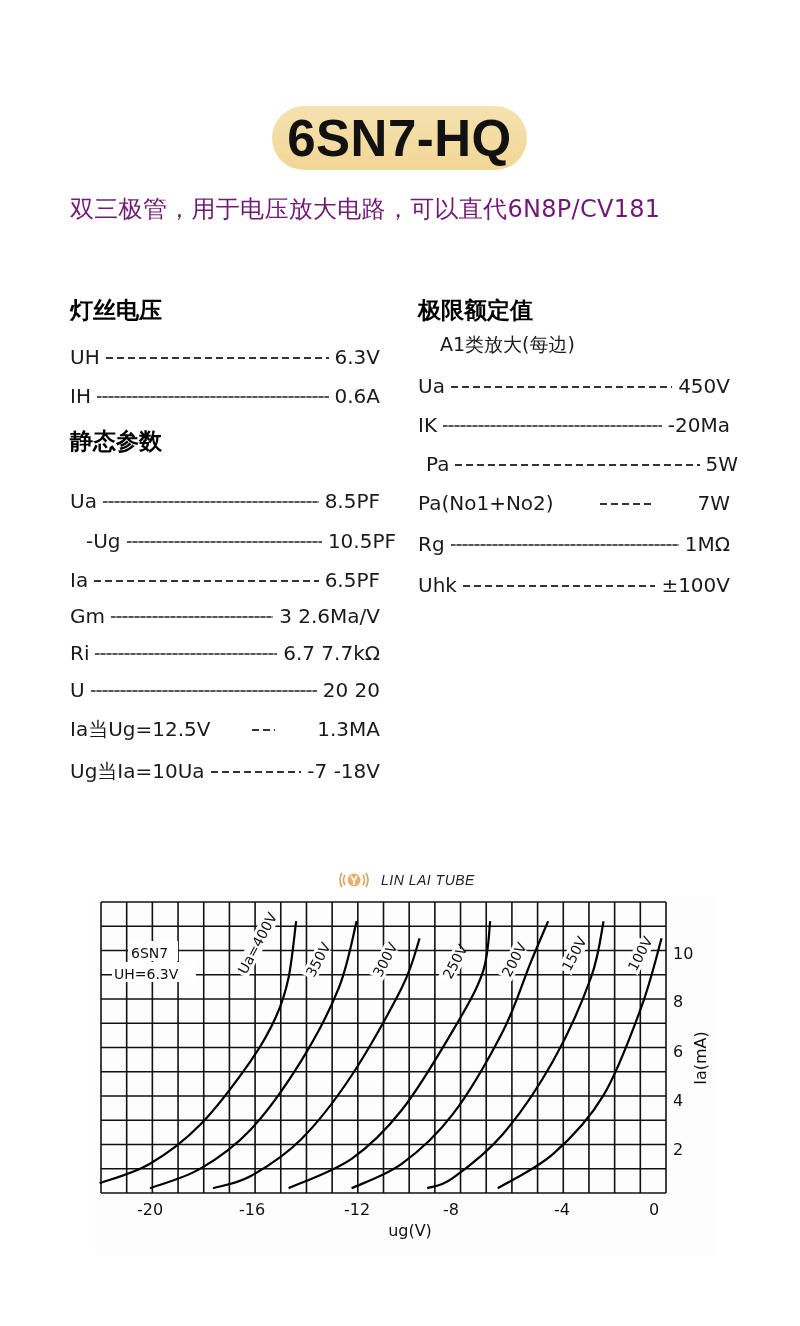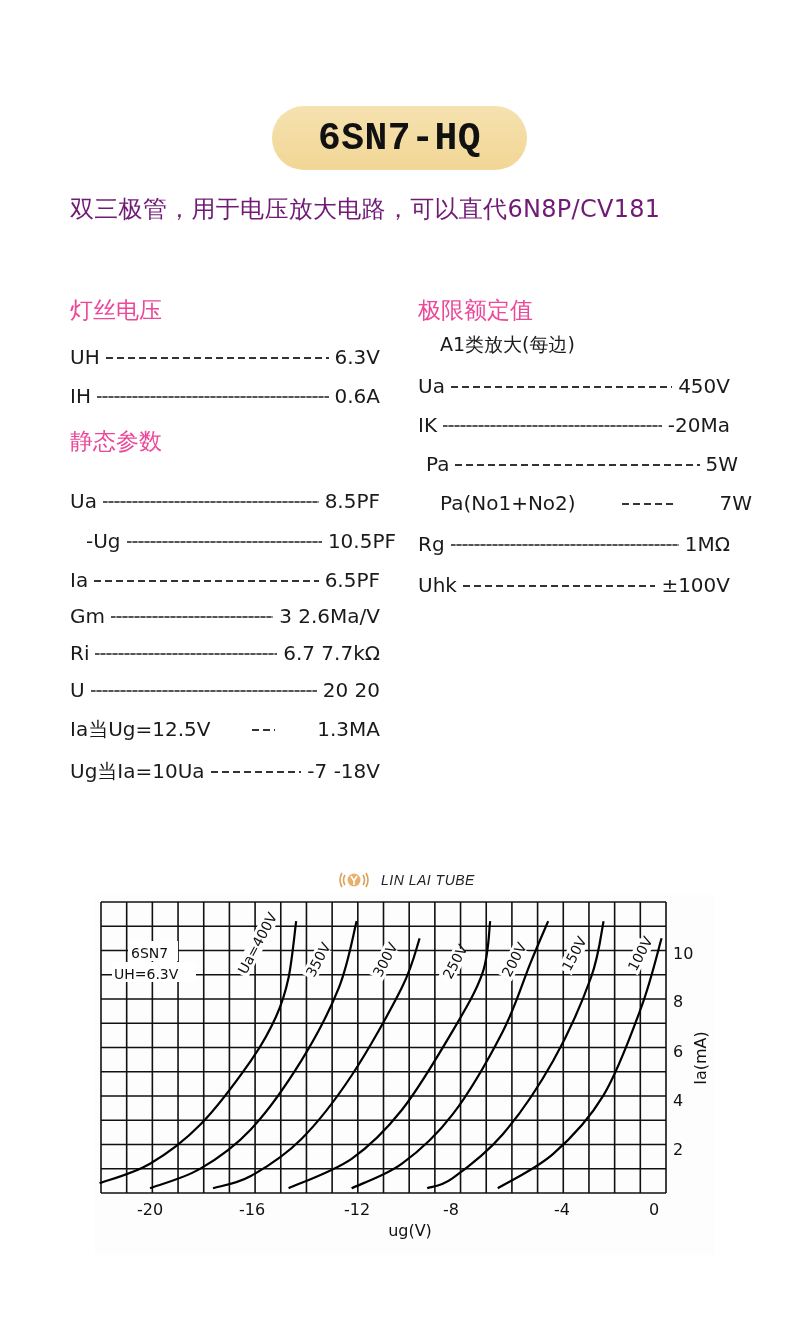--- a/index.html
+++ b/index.html
@@ -1,23 +1,23 @@
 <!DOCTYPE html>
 <html><head>
   <meta charset="utf-8">
   <style>
     html, body { margin: 0; padding: 0; background: #ffffff; }
     body { width: 800px; height: 1326px; position: relative; overflow: hidden;
       font-family: "DejaVu Sans", "Liberation Sans", sans-serif; color: #1a1a1a; }
     .title-pill { position: absolute; left: 272px; top: 106px; width: 255px; height: 64px;
       border-radius: 32px; background: linear-gradient(180deg, #f6e2b0 0%, #f1d695 100%);
       display: flex; align-items: center; justify-content: center; }
-    .title-pill span { font-family: Liberation Mono, monospace; font-weight: 700; font-size: 38px; color: #111; letter-spacing: 0.5px; }
+    .title-pill span { font-family: Liberation Sans, sans-serif; font-weight: 700; font-size: 51px; color: #111; letter-spacing: 0.5px; }
     .subtitle { position: absolute; left: 70px; top: 193px; width: 680px; font-size: 24px; color: #701a75; white-space: nowrap; letter-spacing: 0.3px; }
-    .section-title { position: absolute; font-size: 23px; font-weight: 400; color: #ec4899; }
+    .section-title { position: absolute; font-size: 23px; font-weight: 700; color: #000000; }
     .sub-note { position: absolute; font-size: 19px; color: #1a1a1a; }
     .row { position: absolute; height: 26px; display: flex; align-items: center; font-size: 20px; color: #1a1a1a; white-space: nowrap; }
     .row .lbl { flex: 0 0 auto; }
     .row .lead { flex: 1 1 auto; margin: 0 6px; height: 2px; position: relative; top: 1px; }
     .row .lead.dash { background: repeating-linear-gradient(90deg, #333 0 7px, transparent 7px 11px); }
     .row .lead.wave { background: repeating-linear-gradient(90deg, #555 0 4px, #999 4px 6px); height: 1.5px; }
     .row .val { flex: 0 0 auto; }
     .brand { position: absolute; left: 337px; top: 870px; display: flex; align-items: center; gap: 10px; }
     .brand .mark { width: 34px; height: 20px; position: relative; }
     .brand .txt { font-size: 14px; color: #222; letter-spacing: 0.5px; font-family: "Liberation Sans", sans-serif; font-style: italic; }
@@ -103,21 +103,21 @@
     <div class="row" style="left: 418px; width: 312px; top: 412px;">
       <span class="lbl">IK</span>
       <span class="lead wave"></span>
       <span class="val">-20Ma</span>
     </div>
     <div class="row" style="left: 418px; width: 312px; top: 451px; margin-left: 8px;">
       <span class="lbl">Pa</span>
       <span class="lead dash"></span>
       <span class="val">5W</span>
     </div>
-    <div class="row" style="left: 440px; width: 312px; top: 490px; gap: 40px;">
+    <div class="row" style="left: 418px; width: 312px; top: 490px; gap: 40px;">
       <span class="lbl">Pa(No1+No2)</span>
       <span class="lead dash"></span>
       <span class="val">7W</span>
     </div>
     <div class="row" style="left: 418px; width: 312px; top: 531px;">
       <span class="lbl">Rg</span>
       <span class="lead wave"></span>
       <span class="val">1MΩ</span>
     </div>
     <div class="row" style="left: 418px; width: 312px; top: 572px;">

